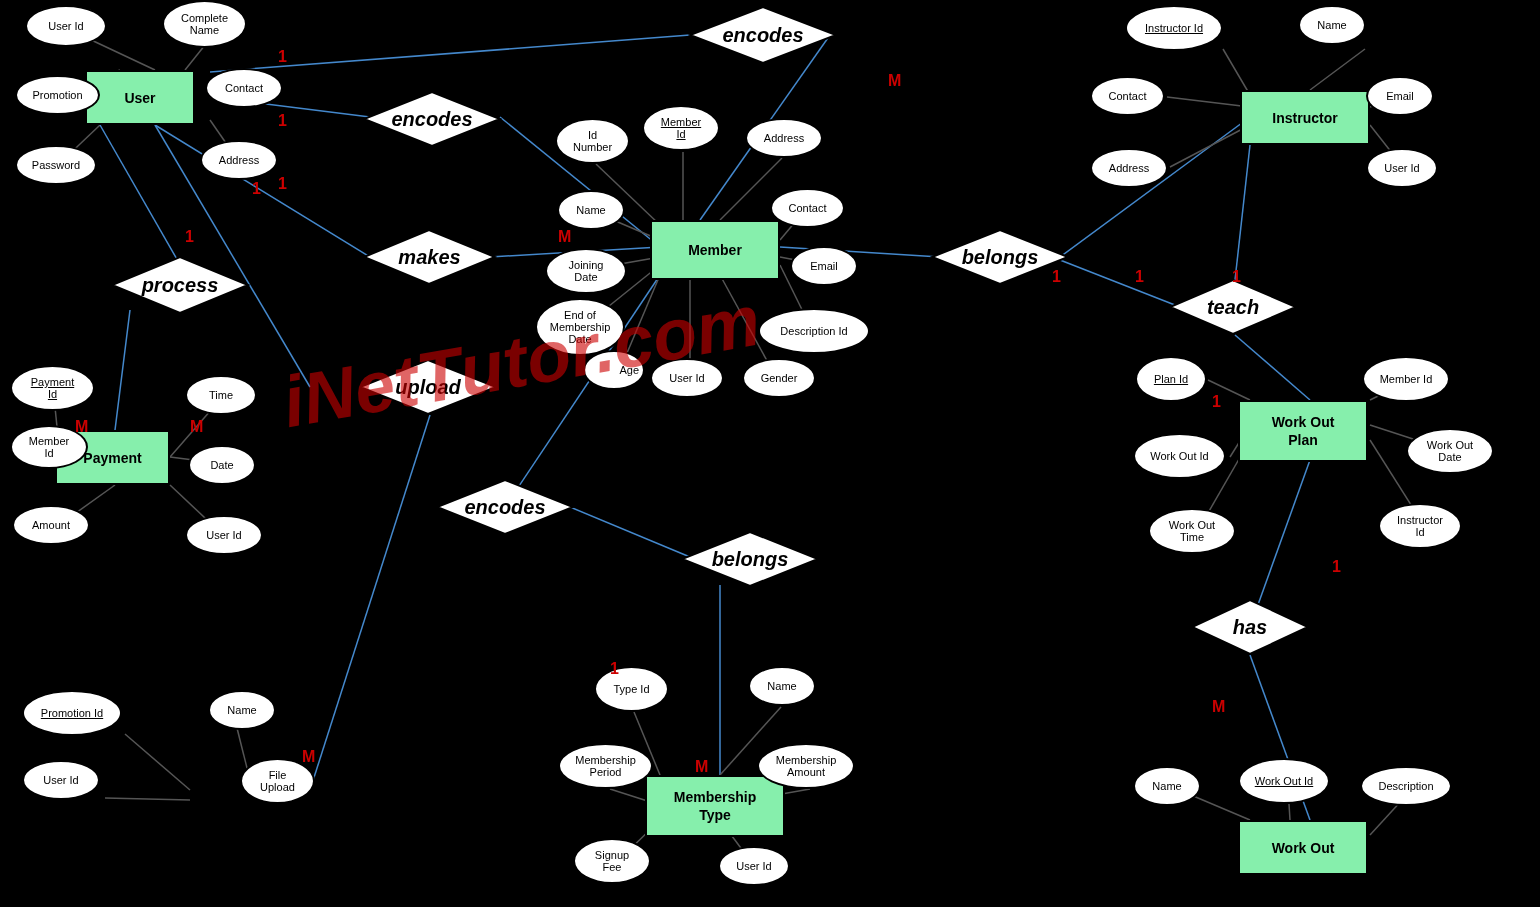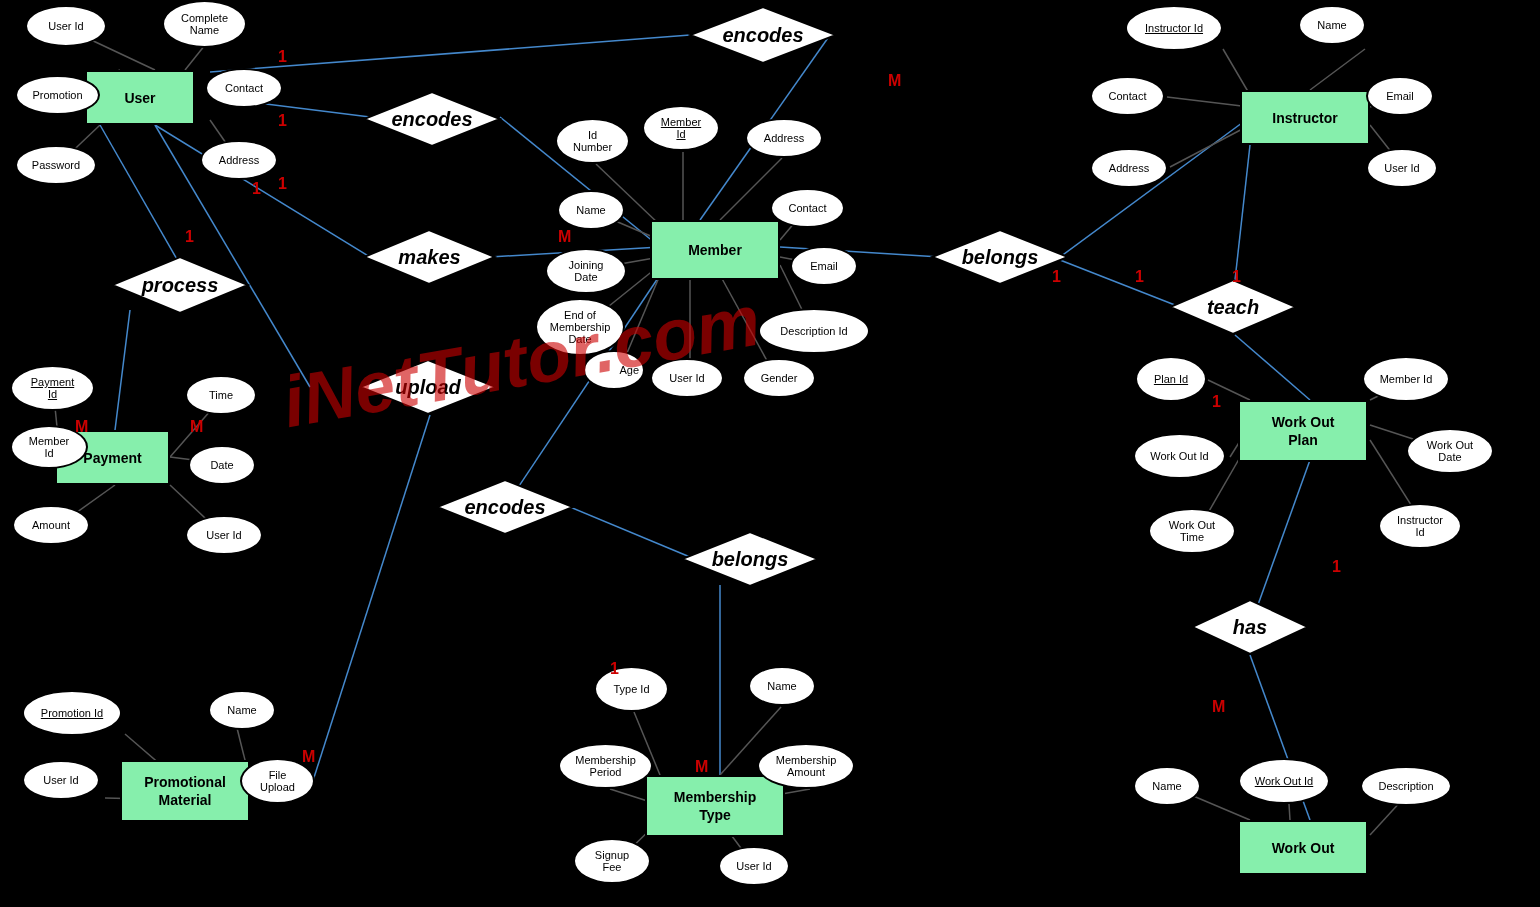--- a/index.html
+++ b/index.html
@@ -204,23 +204,20 @@
   </svg>
 
   <div class="entity" style="left:85px;top:70px;width:110px;height:55px;">
     <span>User</span>
   </div>
   <div class="entity" style="left:55px;top:430px;width:115px;height:55px;">
     <span>Payment</span>
   </div>
   <div class="entity" style="left:650px;top:220px;width:130px;height:60px;">
     <span>Member</span>
-  </div>
-  <div class="entity" style="left:120px;top:760px;width:130px;height:62px;text-align:center;line-height:1.3;">
-    <span>Promotional<br>Material</span>
   </div>
   <div class="entity" style="left:645px;top:775px;width:140px;height:62px;text-align:center;line-height:1.3;">
     <span>Membership<br>Type</span>
   </div>
   <div class="entity" style="left:1240px;top:90px;width:130px;height:55px;">
     <span>Instructor</span>
   </div>
   <div class="entity" style="left:1238px;top:400px;width:130px;height:62px;text-align:center;line-height:1.3;">
     <span>Work Out<br>Plan</span>
   </div>

